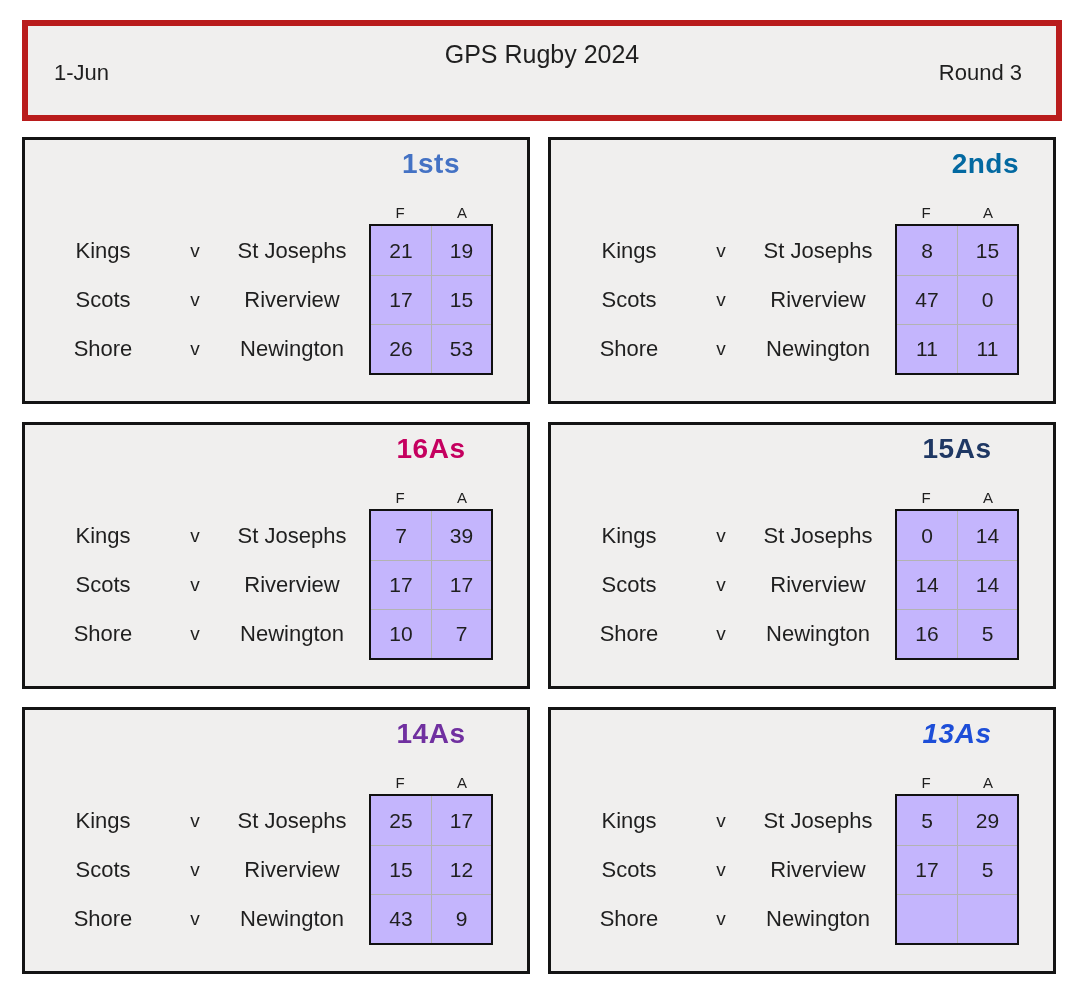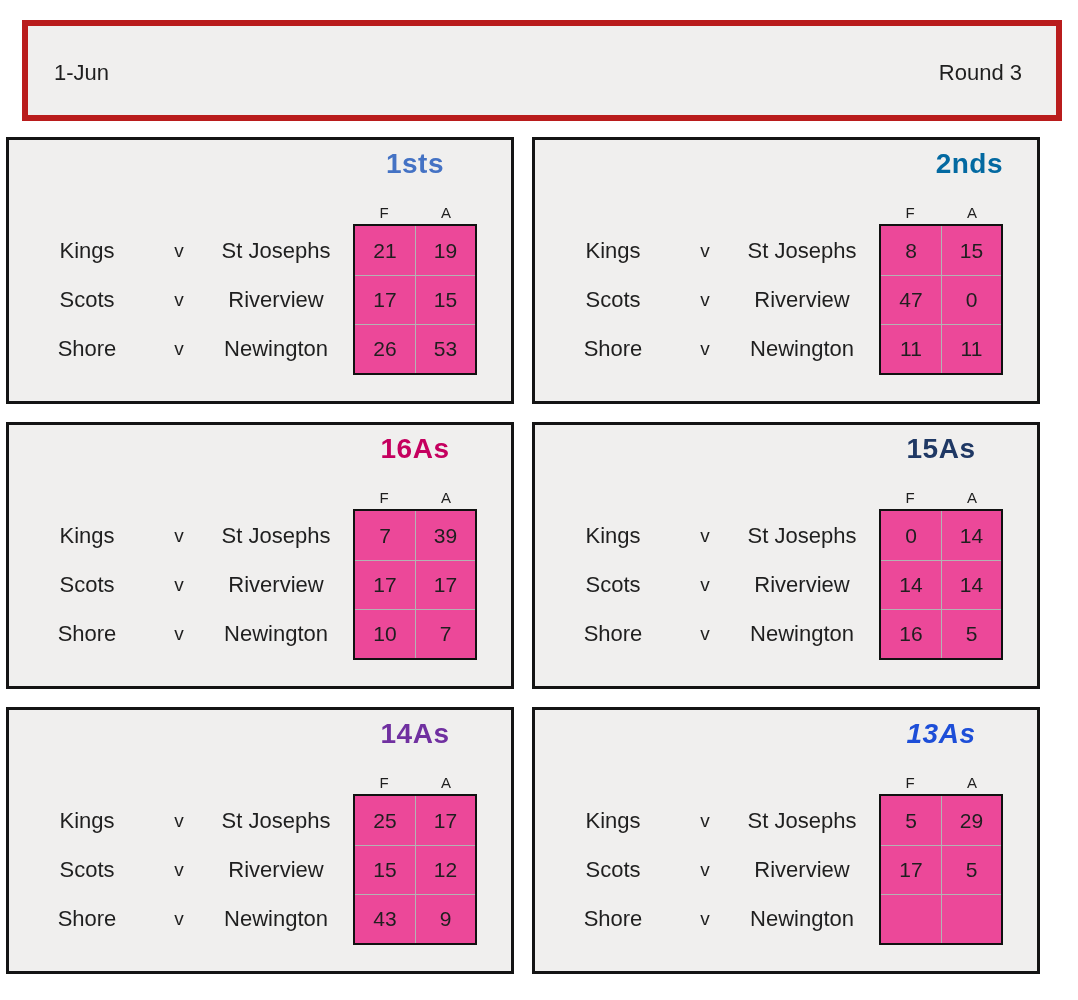--- a/index.html
+++ b/index.html
@@ -8,50 +8,51 @@
 
   
   .header-bar{position:absolute;left:22px;top:20px;width:1028px;height:89px;
     background:#f0efee;border:6px solid #b91c1c;}
   .header-date{position:absolute;left:26px;top:34px;font-size:22px;}
   .header-round{position:absolute;right:34px;top:34px;font-size:22px;}
   .header-title{position:absolute;left:0;right:0;top:7px;text-align:center;
     font-size:25px;line-height:43px;}
 
   
-  .grid{position:absolute;left:6px;top:137px;display:grid;
+  .grid{position:absolute;left:22px;top:137px;display:grid;
     grid-template-columns:508px 508px;column-gap:18px;row-gap:18px;grid-auto-rows:267px;}
   .panel{position:relative;background:#f0efee;border:3px solid #141414;box-sizing:border-box;}
 
   .panel-title{position:absolute;top:8px;right:34px;width:124px;text-align:center;
     font-size:28px;font-weight:bold;letter-spacing:0.5px;}
   .fa-labels{position:absolute;top:58px;right:34px;width:124px;height:24px;
     display:flex;align-items:flex-end;}
   .fa-labels span{flex:1;text-align:center;font-size:15px;line-height:18px;}
 
   .score-grid{position:absolute;top:84px;right:34px;width:124px;box-sizing:border-box;
-    background:#ec4899;border:2px solid #111111;display:grid;grid-template-columns:1fr 1fr;}
+    background:#c4b5fd;border:2px solid #111111;display:grid;grid-template-columns:1fr 1fr;}
   .score-cell{height:49px;display:flex;align-items:center;justify-content:center;
     font-size:21px;border-left:1px solid #b3b3b3;border-top:1px solid #b3b3b3;box-sizing:border-box;}
   .score-cell:nth-child(odd){border-left:none;}
   .score-cell:nth-child(-n+2){border-top:none;}
 
   .matches{position:absolute;left:8px;top:86px;display:grid;grid-template-rows:repeat(3,49px);}
   .match{display:grid;grid-template-columns:140px 44px 150px;align-items:center;}
   .match span{text-align:center;font-size:22px;}
   .match .vs{font-size:19px;}
 </style>
 </head>
 <body>
 
 <div class="page">
 
   <div class="header-bar">
     <div class="header-date">1-Jun</div>
     <div class="header-title">
+      <div>GPS Rugby 2024</div>
     </div>
     <div class="header-round">Round 3</div>
   </div>
 
   <div class="grid">
 
     <div class="panel">
       <div class="panel-title" style="color: rgb(68, 114, 196);">1sts</div>
       <div class="fa-labels">
         <span>F</span>

